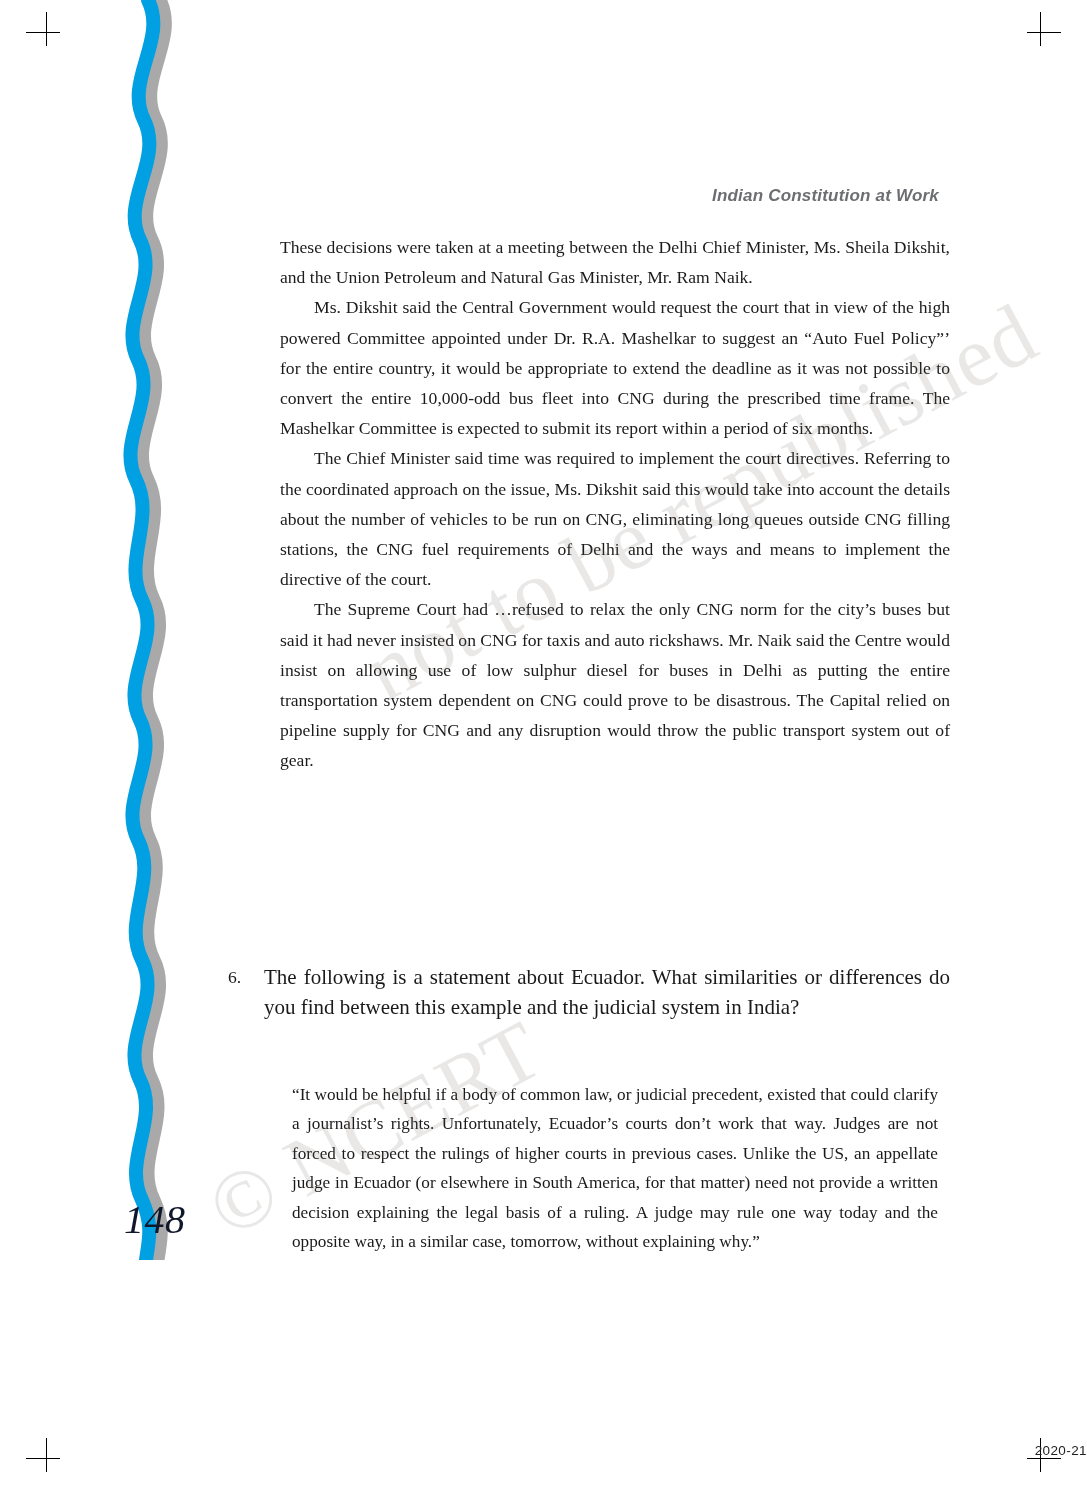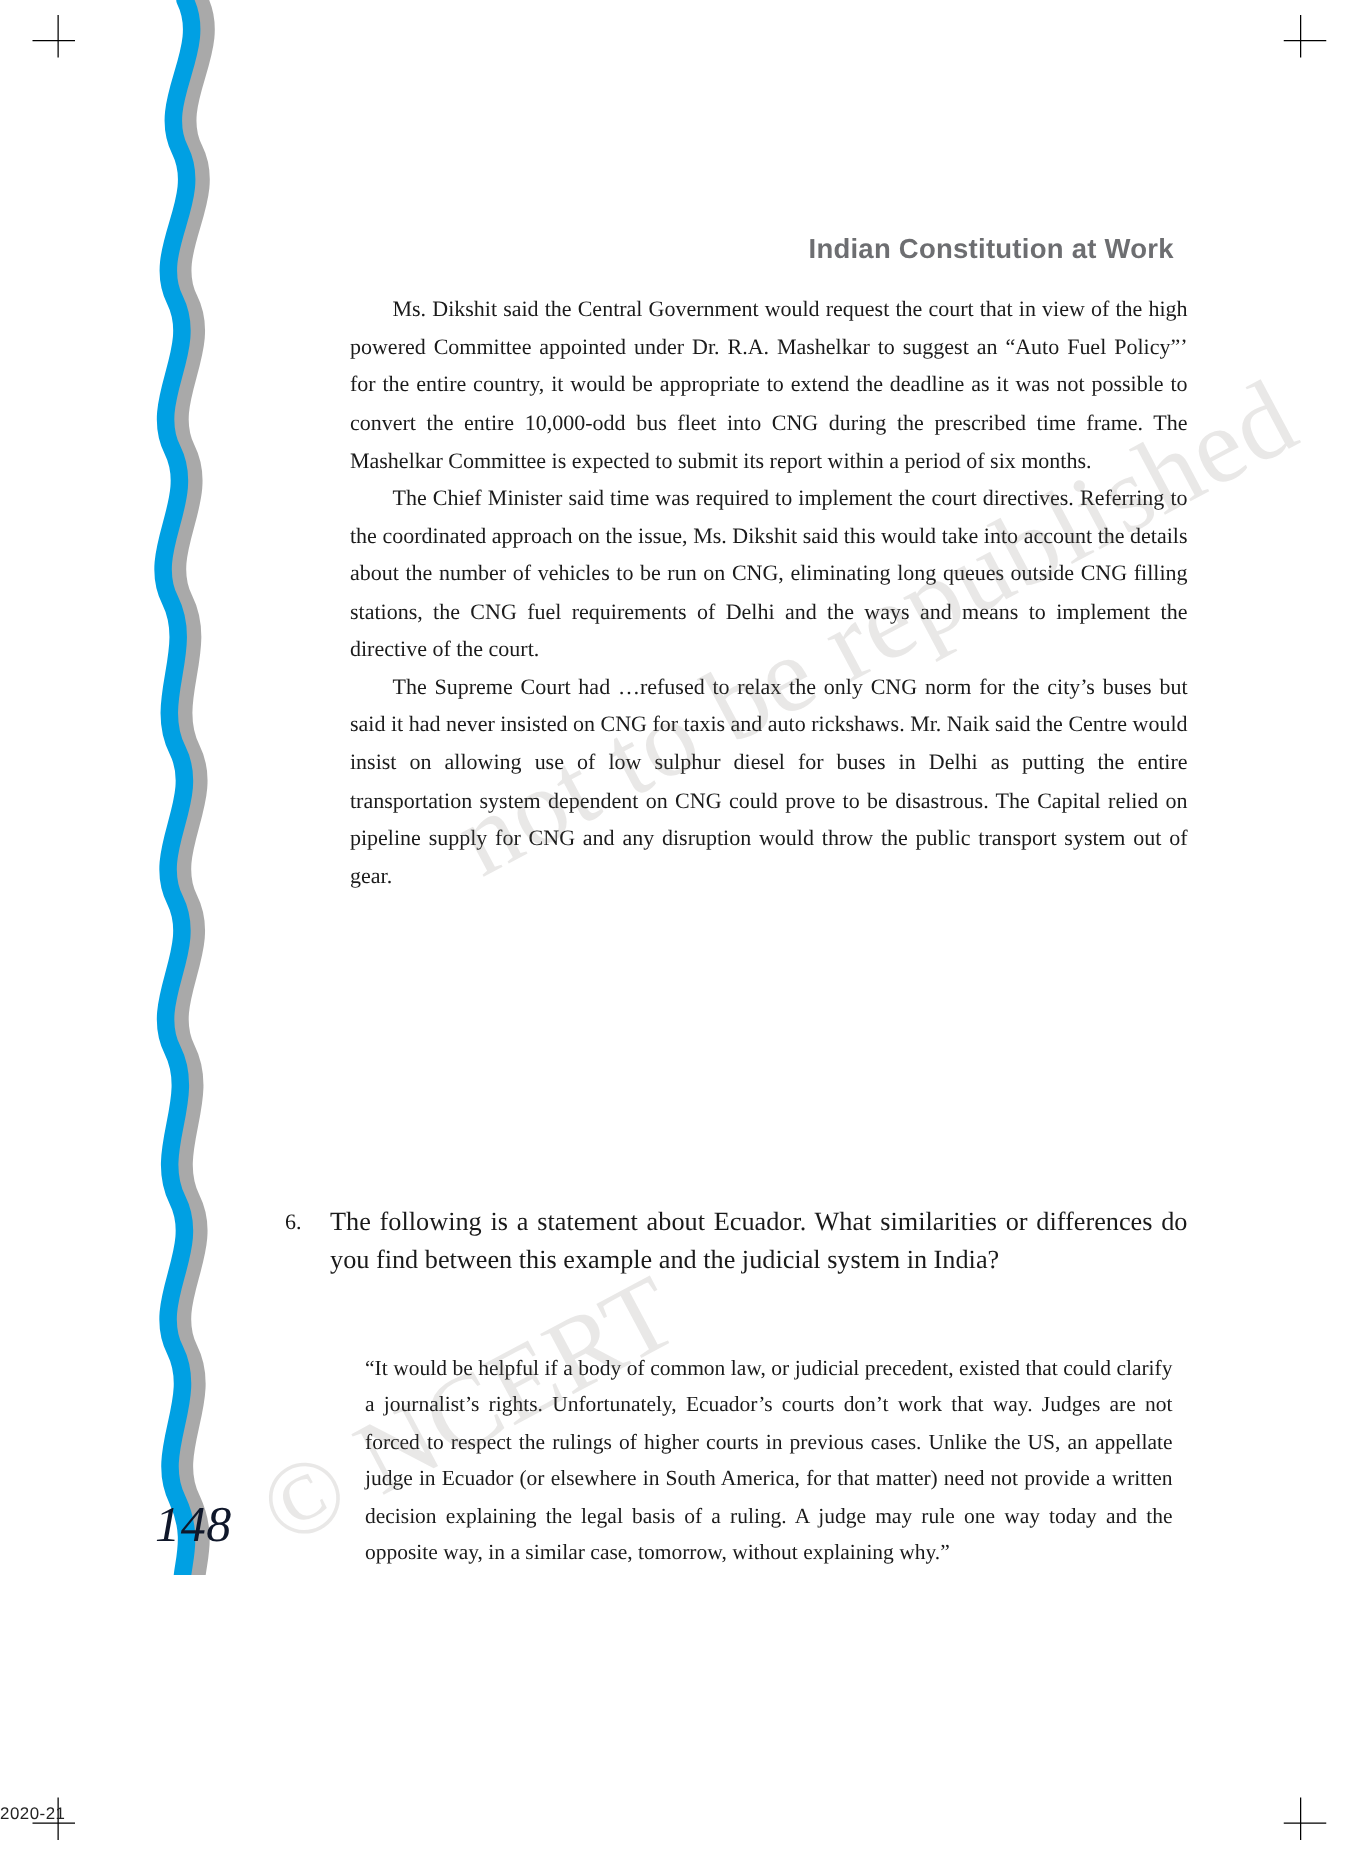--- a/index.html
+++ b/index.html
@@ -69,22 +69,23 @@
     letter-spacing: 0.5px;
     font-style: italic;
   }
 
   
   .running-head {
     position: absolute;
     right: 148px;
     top: 186px;
     font-family: "Liberation Sans", sans-serif;
+    font-style: italic;
     font-weight: bold;
-    font-size: 22px;
+    font-size: 17px;
     color: #6d6e71;
     letter-spacing: 0.2px;
   }
 
   
   .content {
     position: absolute;
     left: 280px;
     top: 232px;
     width: 670px;
@@ -157,21 +158,21 @@
   }
   .wm1 { left: 178px; top: 72px; }
   .wm2 { left: 44px; top: 700px; font-size: 84px; }
 
   
   .footer {
     position: absolute;
     left: 0;
     right: 0;
     bottom: 42px;
-    text-align: left;
+    text-align: right;
     font-family: "Liberation Sans", sans-serif;
     font-size: 13.5px;
     color: #222;
   }
   .footer .year {
     display: inline-block;
     letter-spacing: 0.4px;
   }
 </style>
 </head>
@@ -204,20 +205,21 @@
 <div class="page-number">148</div>
 
 <div class="running-head">Indian Constitution at Work</div>
 
 <div class="watermark">
   <div class="wm-text wm1">not to be republished</div>
   <div class="wm-text wm2">© NCERT</div>
 </div>
 
 <div class="content quote-block">
+  <p>These decisions were taken at a meeting between the Delhi Chief Minister, Ms. Sheila Dikshit, and the Union Petroleum and Natural Gas Minister, Mr. Ram Naik.</p>
   <p class="indent">Ms. Dikshit said the Central Government would request the court that in view of the high powered Committee appointed under Dr. R.A. Mashelkar to suggest an “Auto Fuel Policy”’ for the entire country, it would be appropriate to extend the deadline as it was not possible to convert the entire 10,000-odd bus fleet into CNG during the prescribed time frame. The Mashelkar Committee is expected to submit its report within a period of six months.</p>
   <p class="indent">The Chief Minister said time was required to implement the court directives. Referring to the coordinated approach on the issue, Ms. Dikshit said this would take into account the details about the number of vehicles to be run on CNG, eliminating long queues outside CNG filling stations, the CNG fuel requirements of Delhi and the ways and means to implement the directive of the court.</p>
   <p class="indent">The Supreme Court had …refused to relax the only CNG norm for the city’s buses but said it had never insisted on CNG for taxis and auto rickshaws. Mr. Naik said the Centre would insist on allowing use of low sulphur diesel for buses in Delhi as putting the entire transportation system dependent on CNG could prove to be disastrous. The Capital relied on pipeline supply for CNG and any disruption would throw the public transport system out of gear.</p>
 </div>
 
 <div class="question">
   <div class="num">6.</div>
   <div class="qtext">The following is a statement about Ecuador. What similarities or differences do you find between this example and the judicial system in India?</div>
 </div>
 

